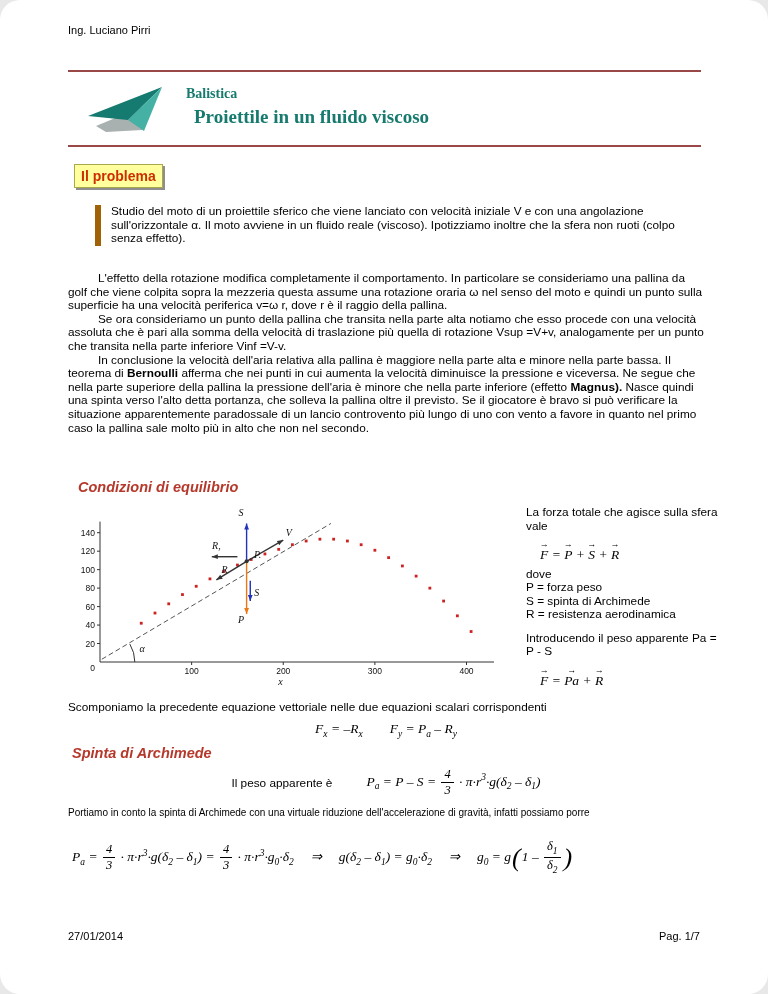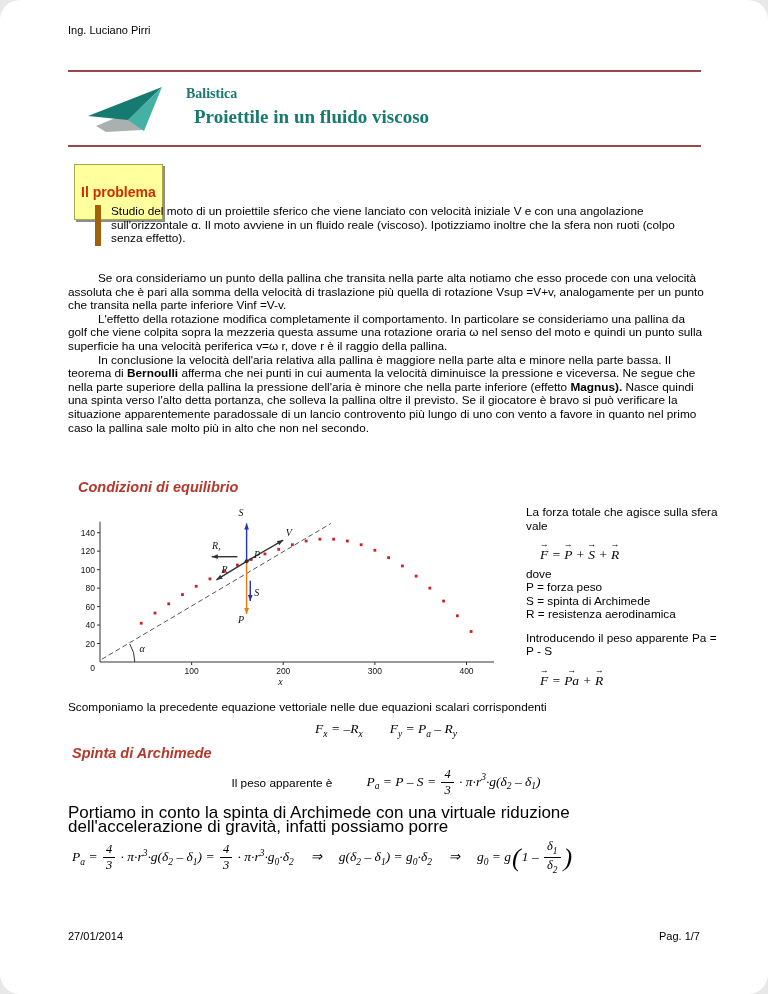--- a/index.html
+++ b/index.html
@@ -11,36 +11,36 @@
   .rule1{top:70px;}
   .rule2{top:145px;}
   .logo{top:84px;left:84px;}
   .category{top:86px;left:186px;font-family:"Liberation Serif",serif;font-weight:bold;
             font-size:14px;color:#177a6e;}
   .title{top:106px;left:186px;font-family:"Liberation Serif",serif;font-weight:bold;
          font-size:19px;color:#177a6e;margin-left:8px;}
   .meta{top:87px;right:67px;text-align:right;font-size:10px;line-height:13px;color:#1a1a1a;}
   .badge{top:164px;left:74px;font-size:14px;font-weight:bold;color:#cc2f00;
          background:#ffff9e;border:1px solid #a8a84c;box-shadow:2px 2px 0 #8e8e8e;
-         padding:19px 6px;}
+         padding:3px 6px;}
   .quote{top:205px;left:95px;width:598px;font-size:11.8px;line-height:13.6px;
          border-left:6px solid #a16207;padding-left:10px;}
   .bodytext{top:272px;left:68px;width:636px;font-size:11.8px;line-height:13.6px;}
   .bodytext p{margin:0;text-indent:30px;}
   .section-heading{font-size:14.5px;font-weight:bold;font-style:italic;color:#b5382b;}
   .cond{top:479px;left:78px;}
   .spinta{top:745px;left:72px;}
   .chart{top:502px;left:70px;}
   .sidecol{top:506px;left:526px;width:192px;font-size:11.8px;line-height:13.5px;}
   .sidecol .mt{margin-top:10px;}
   .scompo{top:700px;left:68px;width:636px;font-size:11.8px;}
   .scalar{top:721px;left:68px;width:636px;text-align:center;}
   .pesorow{top:768px;left:68px;width:636px;display:flex;justify-content:center;
            align-items:center;gap:34px;font-size:11.8px;}
-  .portiamo{top:806px;left:68px;width:640px;font-size:17px;line-height:13.8px;}
+  .portiamo{top:806px;left:68px;width:640px;font-size:10px;line-height:13.8px;}
   .bigformula{top:840px;left:72px;width:660px;}
   .fdate{top:930px;left:68px;font-size:11px;}
   .fpage{top:930px;right:68px;font-size:11px;}
   
   .formula{font-family:"Liberation Serif",serif;font-style:italic;font-size:13.5px;}
   .formula sub,.formula sup{font-size:9.5px;font-style:italic;}
   .frac{display:inline-block;vertical-align:middle;text-align:center;line-height:1.05;
         margin:0 2px;font-size:12.5px;}
   .frac .num{display:block;border-bottom:1px solid #000;padding:0 3px 1px;}
   .frac .den{display:block;padding-top:1px;}
@@ -71,22 +71,22 @@
   <div class="abs title">Proiettile in un fluido viscoso</div>
 
 
   <div class="abs rule rule2"></div>
 
   <div class="abs badge">Il problema</div>
 
   <div class="abs quote">Studio del moto di un proiettile sferico che viene lanciato con velocità iniziale V e con una angolazione sull'orizzontale α. Il moto avviene in un fluido reale (viscoso). Ipotizziamo inoltre che la sfera non ruoti (colpo senza effetto).</div>
 
   <div class="abs bodytext">
+    <p>L'effetto della rotazione modifica completamente il comportamento. In particolare se consideriamo una pallina da golf che viene colpita sopra la mezzeria questa assume una rotazione oraria ω nel senso del moto e quindi un punto sulla superficie ha una velocità periferica v=ω r, dove r è il raggio della pallina.</p>
     <p>Se ora consideriamo un punto della pallina che transita nella parte alta notiamo che esso procede con una velocità assoluta che è pari alla somma della velocità di traslazione più quella di rotazione Vsup =V+v, analogamente per un punto che transita nella parte inferiore Vinf =V-v.</p>
-    <p>L'effetto della rotazione modifica completamente il comportamento. In particolare se consideriamo una pallina da golf che viene colpita sopra la mezzeria questa assume una rotazione oraria ω nel senso del moto e quindi un punto sulla superficie ha una velocità periferica v=ω r, dove r è il raggio della pallina.</p>
     <p><span>In conclusione la velocità dell'aria relativa alla pallina è maggiore nella parte alta e minore nella parte bassa. Il teorema di </span><b>Bernoulli</b><span> afferma che nei punti in cui aumenta la velocità diminuisce la pressione e viceversa. Ne segue che nella parte superiore della pallina la pressione dell'aria è minore che nella parte inferiore (effetto </span><b>Magnus).</b><span> Nasce quindi una spinta verso l'alto detta portanza, che solleva la pallina oltre il previsto. Se il giocatore è bravo si può verificare la situazione apparentemente paradossale di un lancio controvento più lungo di uno con vento a favore in quanto nel primo caso la pallina sale molto più in alto che non nel secondo.</span></p>
   </div>
 
   <div class="abs section-heading cond">Condizioni di equilibrio</div>
 
   <div class="abs chart">
     <svg viewBox="0 0 432 186" width="432" height="186">
         <line x1="30" y1="160" x2="424" y2="160" stroke="#333" stroke-width="1"></line>
         <line x1="30" y1="160" x2="30" y2="19.623529411764707" stroke="#333" stroke-width="1"></line>
         <line x1="27" y1="141.52941176470588" x2="30" y2="141.52941176470588" stroke="#333" stroke-width="1"></line>

